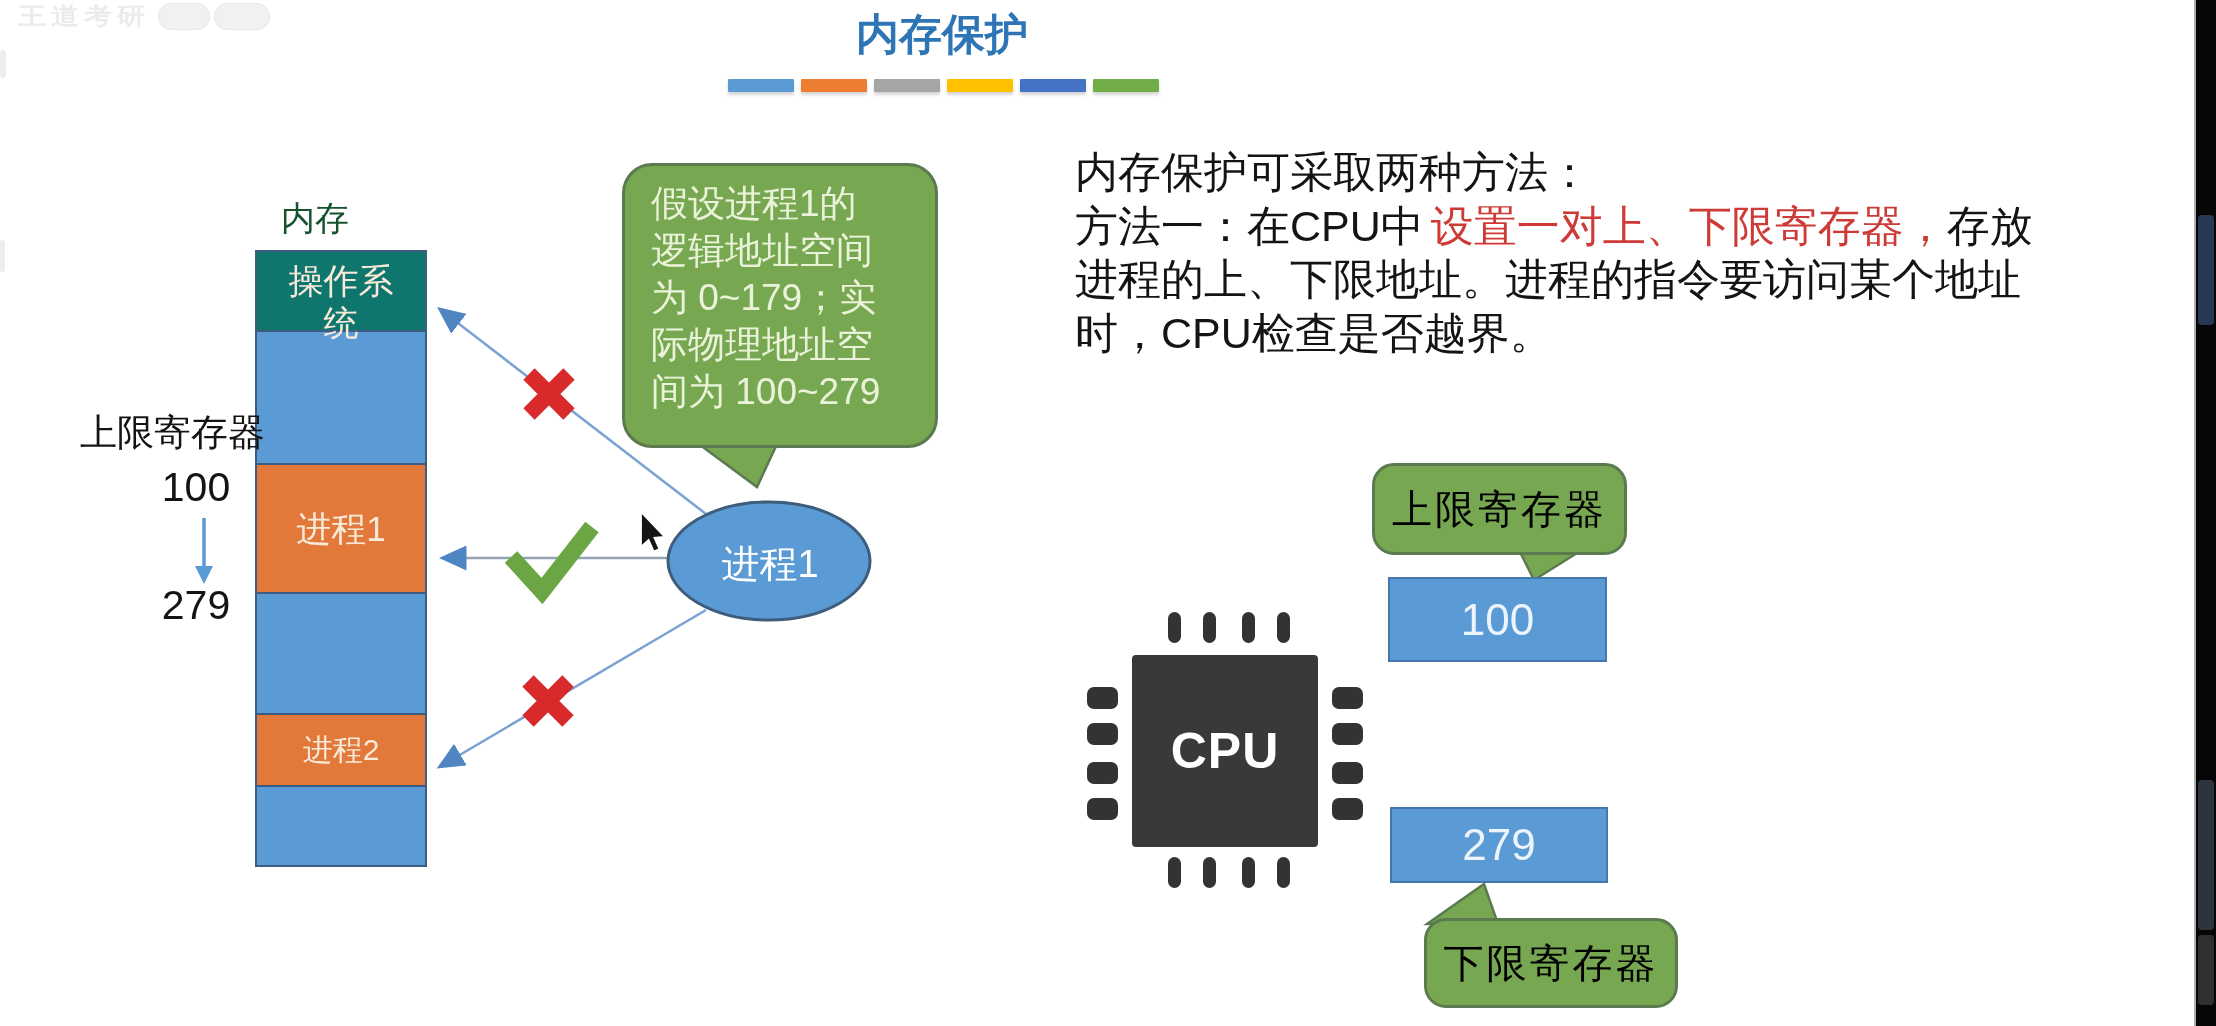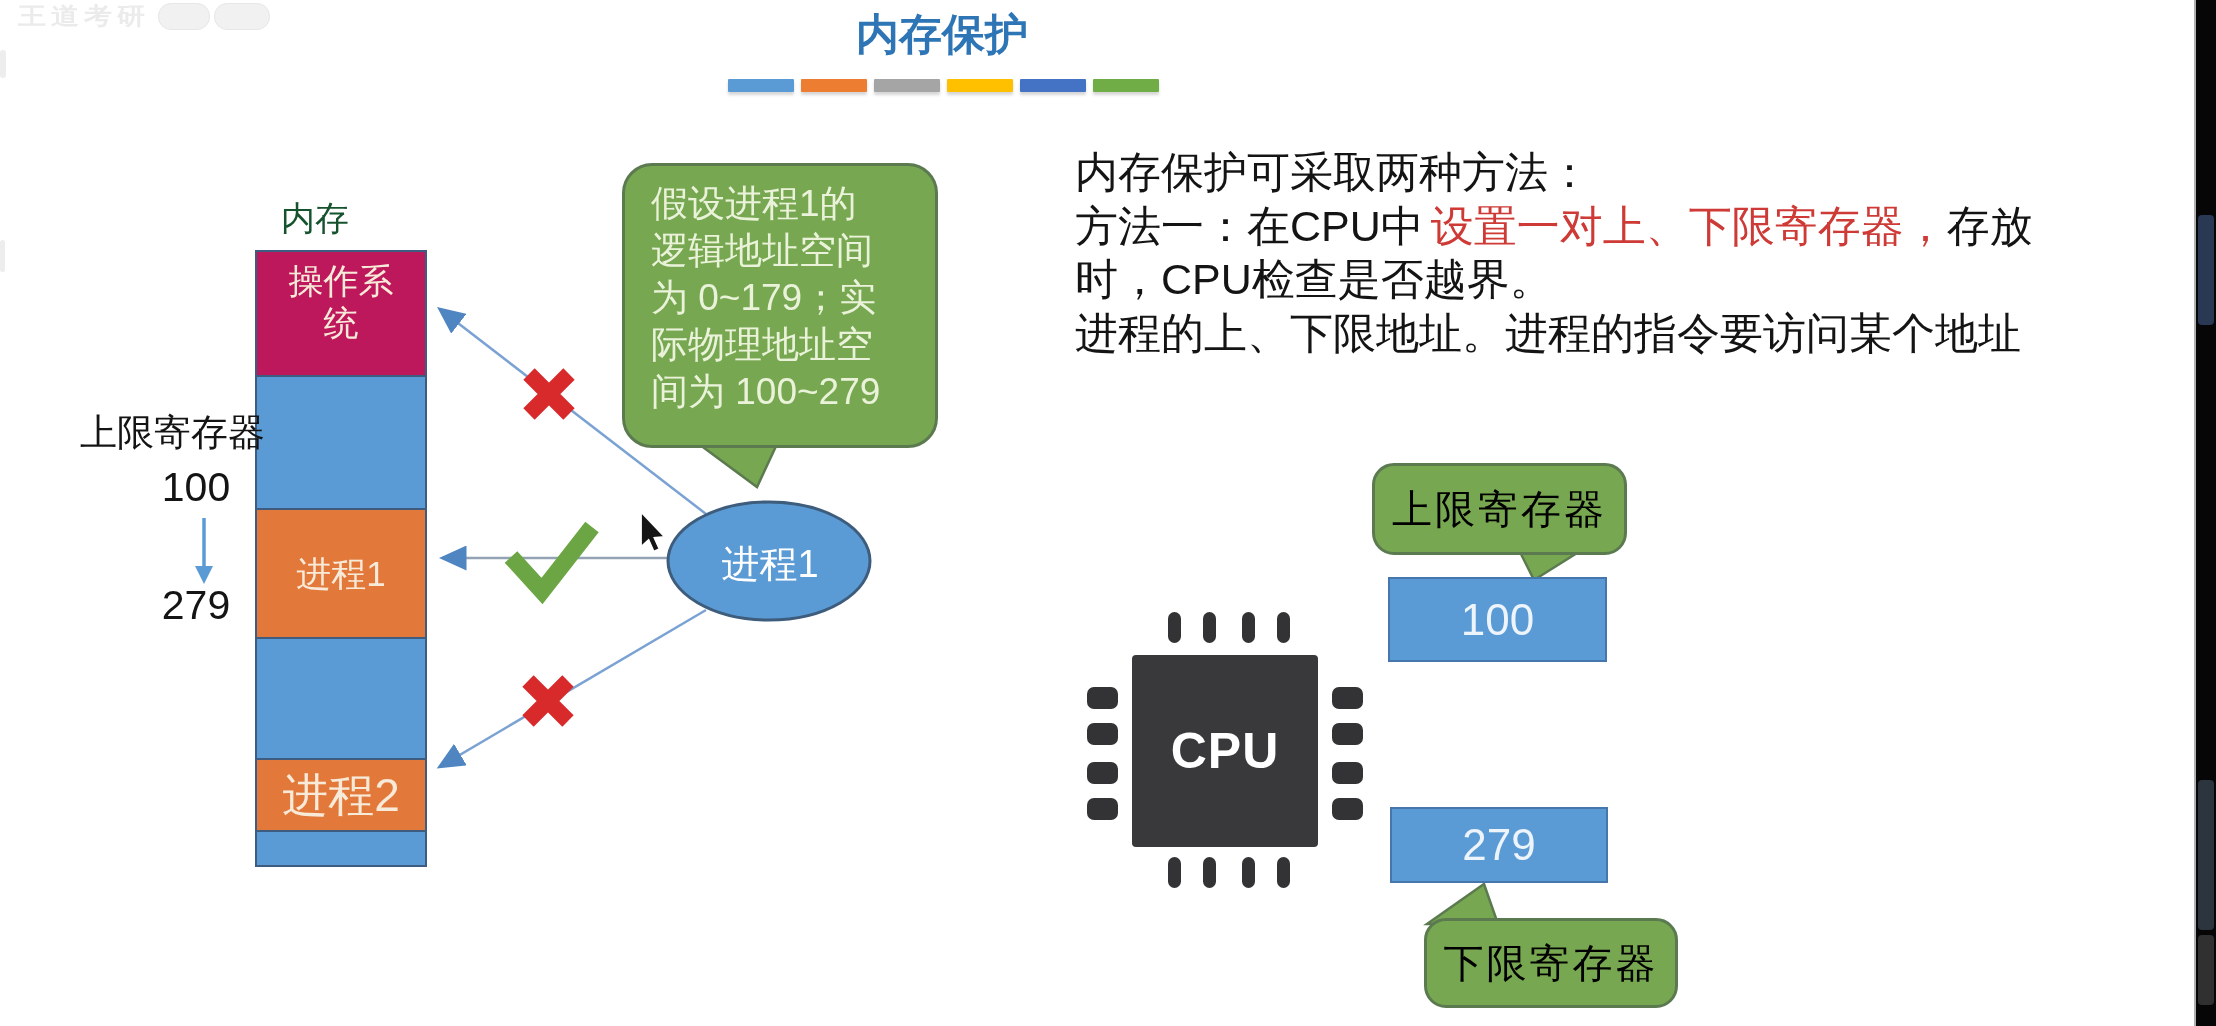--- a/index.html
+++ b/index.html
@@ -14,25 +14,25 @@
   .edge-smudge{background:#ededed;border-radius:3px;}
   
   .slide-title{left:826px;top:6px;width:232px;text-align:center;font-size:43px;font-weight:bold;color:#2E75B6;}
   .bars{left:728px;top:79px;display:flex;gap:7px;}
   .bars span{display:block;width:66px;height:13px;border-radius:1px;box-shadow:0 3px 3px rgba(120,120,120,.3);}
   
   .mem-title{left:281px;top:196px;width:120px;text-align:left;font-size:34px;color:#14532d;}
   .mem-col{left:255px;top:250px;width:172px;height:617px;border:2.5px solid #3d5c80;background:#5B9BD5;box-sizing:border-box;overflow:hidden;}
   .blk{width:100%;box-sizing:border-box;text-align:center;color:#f8ead9;font-size:35px;}
   .blk+.blk{border-top:2px solid #3d5c80;}
-  .blk.os{height:123px;background:#be185d;white-space:pre-line;line-height:42px;padding-top:8px;}
+  .blk.os{height:78px;background:#0f766e;white-space:pre-line;line-height:42px;padding-top:8px;}
   .blk.f1{height:133px;}
   .blk.p1{height:129px;background:#E2793A;line-height:127px;}
   .blk.f2{height:121px;}
-  .blk.p2{height:72px;background:#E2793A;line-height:70px;font-size:46px;}
+  .blk.p2{height:72px;background:#E2793A;line-height:70px;font-size:30px;}
   .blk.f3{height:51px;}
   .phys-label{left:80px;top:408px;font-size:37px;color:#141414;}
   .addr{left:146px;width:100px;text-align:center;font-size:41px;color:#141414;}
   
   .callout{left:622px;top:163px;width:316px;height:285px;box-sizing:border-box;background:#77A851;border:3px solid #5c7a50;border-radius:30px;}
   .callout-text{padding:14px 18px 0 26px;font-size:37px;line-height:47px;color:#EAF3DA;white-space:pre-line;}
   
   .ellipse-label{left:669px;top:539px;width:202px;text-align:center;font-size:38px;color:#ffffff;}
   
   .para{left:1075px;top:146px;width:1110px;font-size:43px;line-height:53.5px;color:#141414;}
@@ -132,22 +132,22 @@
 为 0~179；实
 际物理地址空
 间为 100~279</div>
   </div>
 
   <div class="abs ellipse-label">进程1</div>
 
   <div class="abs para">
     <div>内存保护可采取两种方法：</div>
     <div><span>方法一：在CPU中</span><span class="red">设置一对上、下限寄存器，</span><span>存放</span></div>
+    <div>进程的上、下限地址。进程的指令要访问某个地址</div>
     <div>时，CPU检查是否越界。</div>
-    <div>进程的上、下限地址。进程的指令要访问某个地址</div>
   </div>
 
   <div class="abs cpu">
 
     <div class="abs pin v" style="left:86px;top:5px;"></div>
     <div class="abs pin v" style="left:121px;top:5px;"></div>
     <div class="abs pin v" style="left:160px;top:5px;"></div>
     <div class="abs pin v" style="left:195px;top:5px;"></div>
 
     <div class="abs pin v" style="left:86px;top:250px;"></div>

